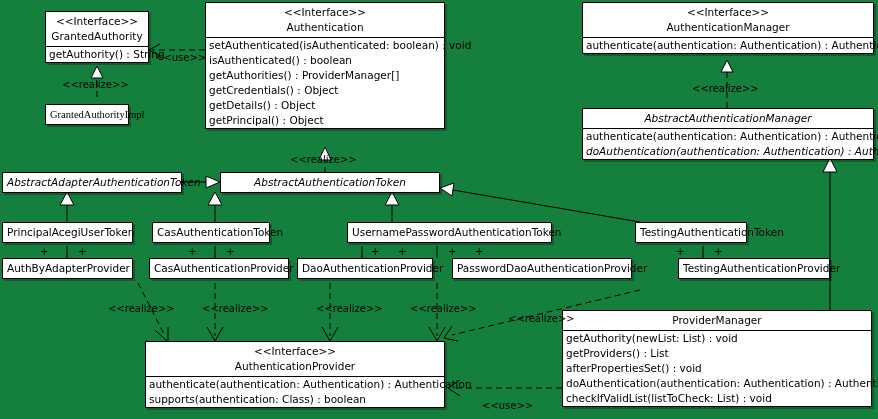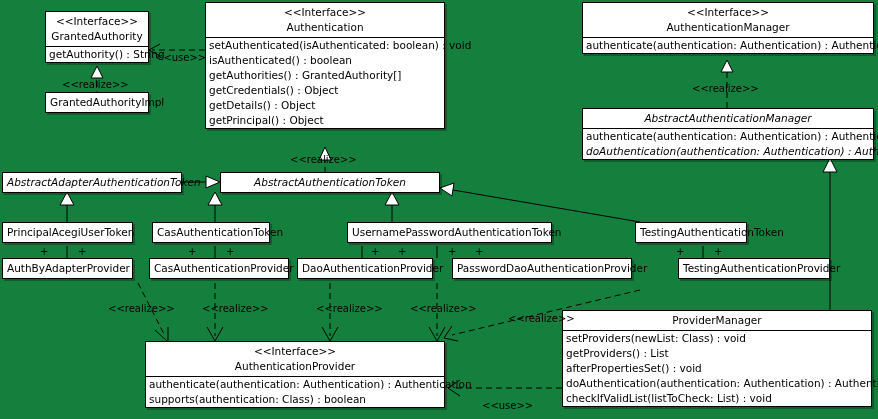--- a/index.html
+++ b/index.html
@@ -164,35 +164,35 @@
   <div class="uml-class" style="left:45px; top:11px; width:104px;">
     <div class="uml-header">
       <span class="uml-stereo">&lt;&lt;Interface&gt;&gt;</span>
       <span class="uml-name">GrantedAuthority</span>
     </div>
     <div class="uml-compartment">
       <div class="uml-member">getAuthority() : String</div>
     </div>
   </div>
 
-  <div class="uml-class" style="left:45px; top:92px; width:104px;">
+  <div class="uml-class" style="left:45px; top:104px; width:84px;font-family:Liberation Serif, serif;">
     <div class="uml-header">
       <span class="uml-name">GrantedAuthorityImpl</span>
     </div>
   </div>
 
   <div class="uml-class" style="left:205px; top:2px; width:240px;">
     <div class="uml-header">
       <span class="uml-stereo">&lt;&lt;Interface&gt;&gt;</span>
       <span class="uml-name">Authentication</span>
     </div>
     <div class="uml-compartment">
       <div class="uml-member">setAuthenticated(isAuthenticated: boolean) : void</div>
       <div class="uml-member">isAuthenticated() : boolean</div>
-      <div class="uml-member">getAuthorities() : GrantedAuthority[]</div>
+      <div class="uml-member">getAuthorities() : ProviderManager[]</div>
       <div class="uml-member">getCredentials() : Object</div>
       <div class="uml-member">getDetails() : Object</div>
       <div class="uml-member">getPrincipal() : Object</div>
     </div>
   </div>
 
   <div class="uml-class" style="left:582px; top:2px; width:292px;">
     <div class="uml-header">
       <span class="uml-stereo">&lt;&lt;Interface&gt;&gt;</span>
       <span class="uml-name">AuthenticationManager</span>
@@ -287,21 +287,21 @@
       <div class="uml-member">authenticate(authentication: Authentication) : Authentication</div>
       <div class="uml-member">supports(authentication: Class) : boolean</div>
     </div>
   </div>
 
   <div class="uml-class" style="left:562px; top:310px; width:310px;">
     <div class="uml-header">
       <span class="uml-name">ProviderManager</span>
     </div>
     <div class="uml-compartment">
-      <div class="uml-member">setProviders(newList: Class) : void</div>
+      <div class="uml-member">getAuthority(newList: List) : void</div>
       <div class="uml-member">getProviders() : List</div>
       <div class="uml-member">afterPropertiesSet() : void</div>
       <div class="uml-member">doAuthentication(authentication: Authentication) : Authentication</div>
       <div class="uml-member">checkIfValidList(listToCheck: List) : void</div>
     </div>
   </div>
 
   <span class="edge-label" style="left:155px; top:52px;">&lt;&lt;use&gt;&gt;</span>
   <span class="edge-label" style="left:62px; top:79px;">&lt;&lt;realize&gt;&gt;</span>
   <span class="edge-label" style="left:290px; top:154px;">&lt;&lt;realize&gt;&gt;</span>

